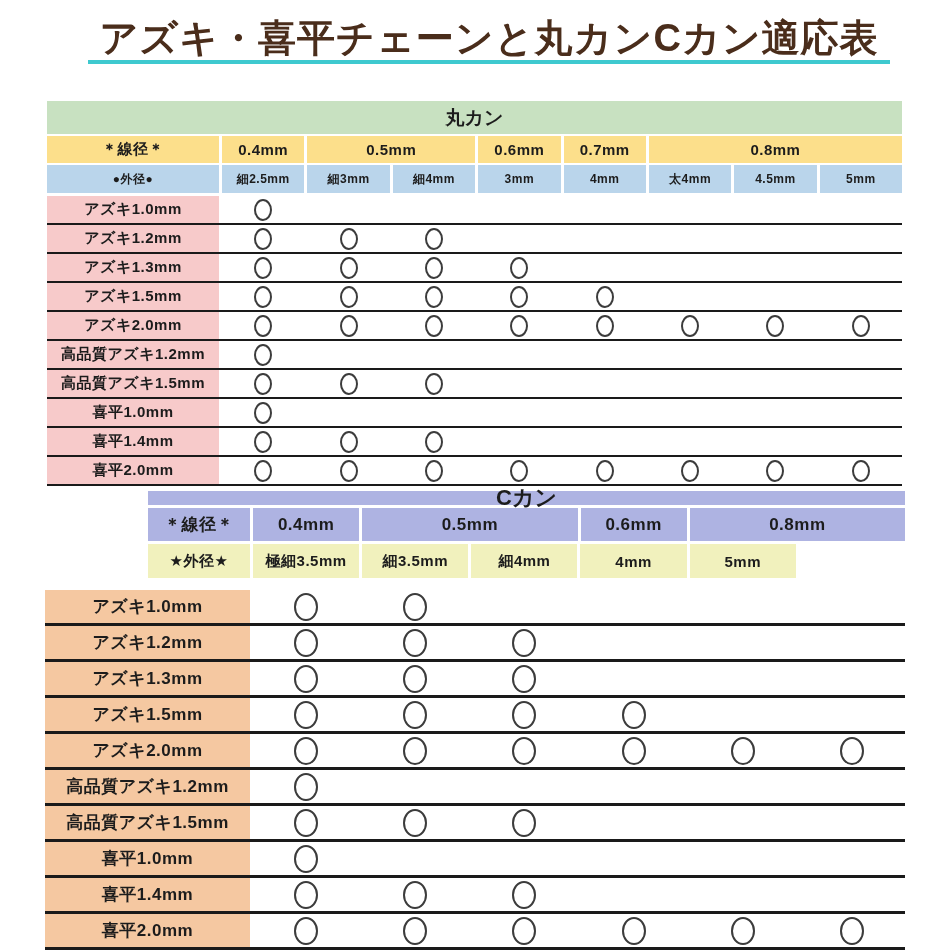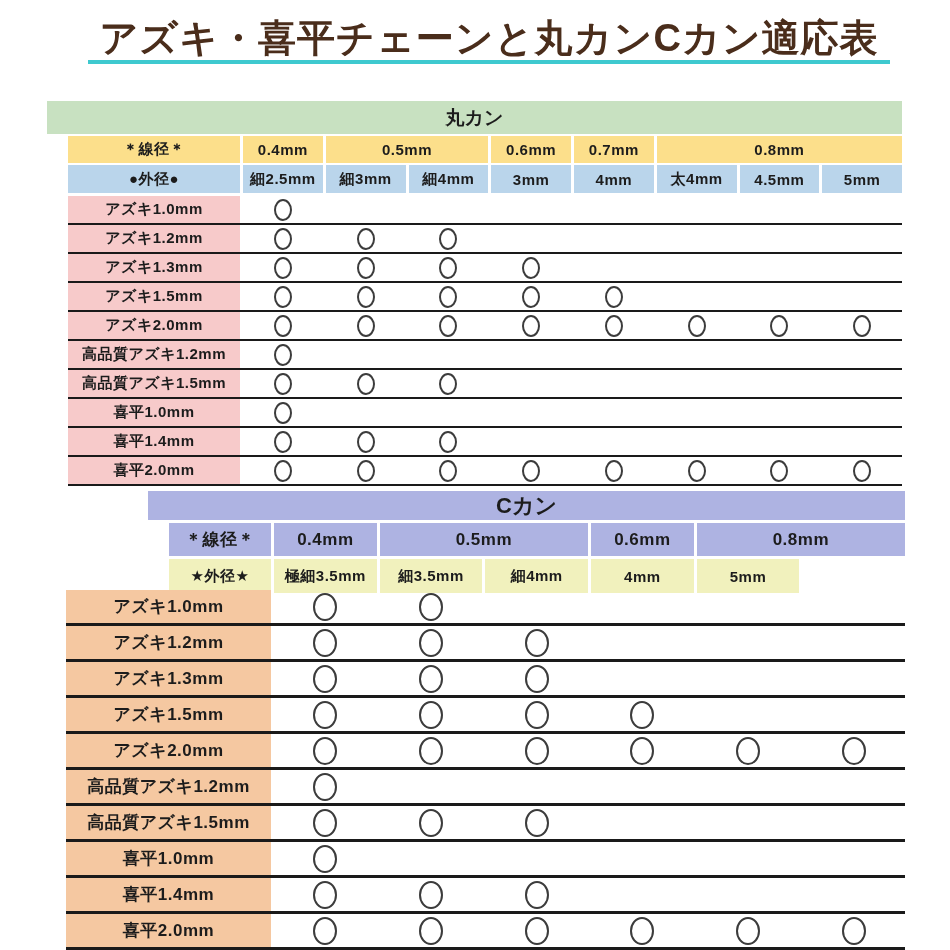--- a/index.html
+++ b/index.html
@@ -15,39 +15,39 @@
   }
   
   .title-wrap{
     position:absolute;left:88px;top:16px;width:802px;text-align:center;
     border-bottom:4px solid var(--c-teal);
   }
   .title-wrap span{
     font-size:38px;line-height:44px;color:var(--c-brown);letter-spacing:1px;white-space:nowrap;
   }
   
-  .grid{display:grid;column-gap:3px;margin-left:21px;}
+  .grid{display:grid;column-gap:3px;}
   .cell{display:flex;align-items:center;justify-content:center;letter-spacing:.5px;}
   .band{display:flex;align-items:center;justify-content:center;margin-top:8px;}
   .ring{border:2px solid var(--c-ring);border-radius:50%;background:transparent;}
   
   .t1{position:absolute;left:47px;top:93px;width:855px;}
   .t1 .grid{grid-template-columns:172px repeat(8,1fr);}
   .t1 .band{height:33px;margin-bottom:2px;background:var(--c-green);font-size:19px;}
   .t1 .wire{height:27px;margin-bottom:2px;}
   .t1 .wire .cell{background:var(--c-yellow);font-size:15px;}
   .t1 .outer{height:28px;margin-bottom:3px;}
-  .t1 .outer .cell{background:var(--c-blue);font-size:15px;}
+  .t1 .outer .cell{background:var(--c-blue);font-size:12px;}
   .t1 .brow{height:27px;border-bottom:2px solid var(--c-line);}
   .t1 .brow .rlabel{background:var(--c-pink);font-size:15px;}
   .t1 .ring{width:14px;height:18px;}
   
   .t2head{position:absolute;left:148px;top:483px;width:757px;}
   .t2head .grid{grid-template-columns:102px repeat(6,1fr);}
-  .t2head .band{height:29px;margin-bottom:3px;background:var(--c-purple);font-size:22px;}
+  .t2head .band{height:14px;margin-bottom:3px;background:var(--c-purple);font-size:22px;}
   .t2head .wire{height:33px;margin-bottom:3px;}
   .t2head .wire .cell{background:var(--c-purple);font-size:17px;}
   .t2head .outer{height:34px;}
   .t2head .outer .cell{background:var(--c-paleyellow);font-size:15px;}
   .t2body{position:absolute;left:45px;top:590px;width:860px;}
   .t2body .grid{grid-template-columns:205px repeat(6,1fr);}
   .t2body .brow{height:33px;border-bottom:3px solid var(--c-line);}
   .t2body .brow .rlabel{background:var(--c-orange);font-size:17px;}
   .t2body .ring{width:20px;height:24px;}
 </style>

